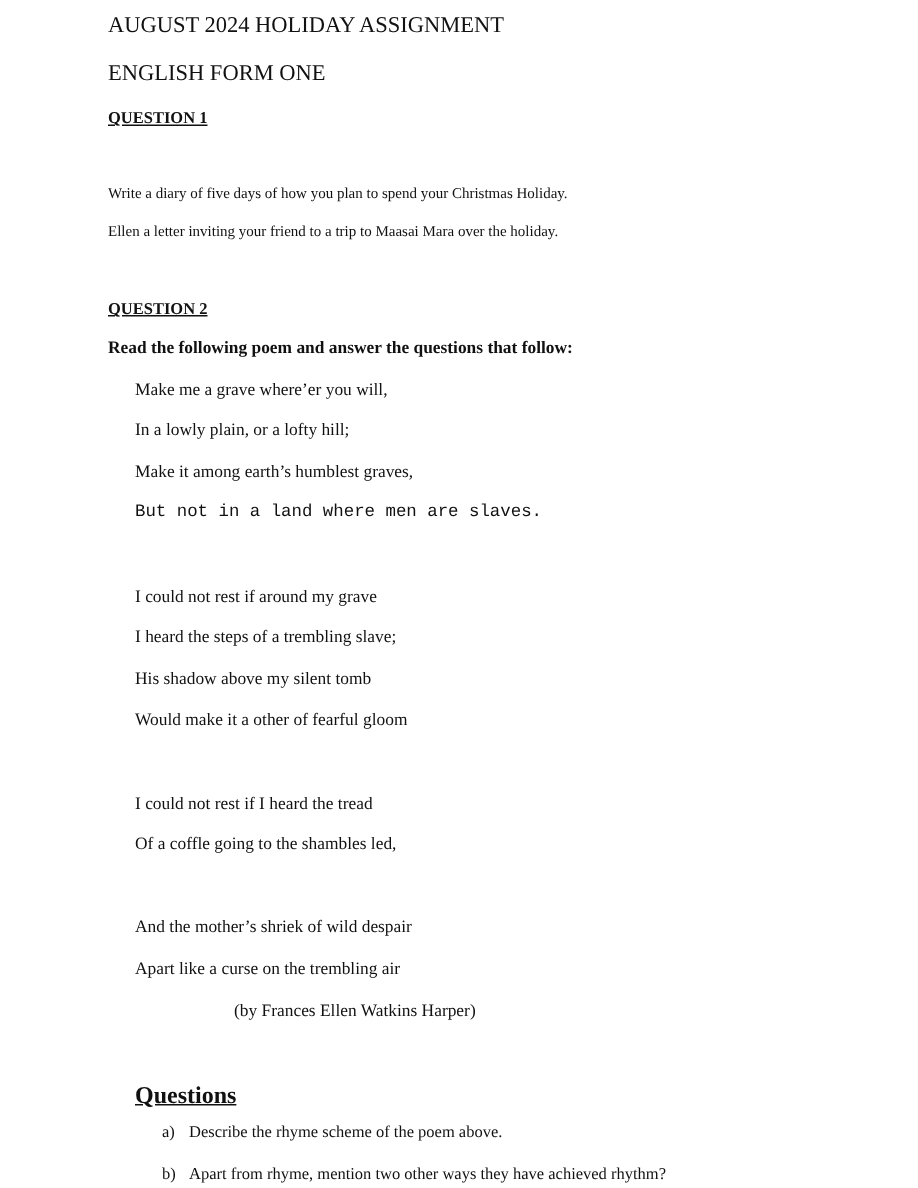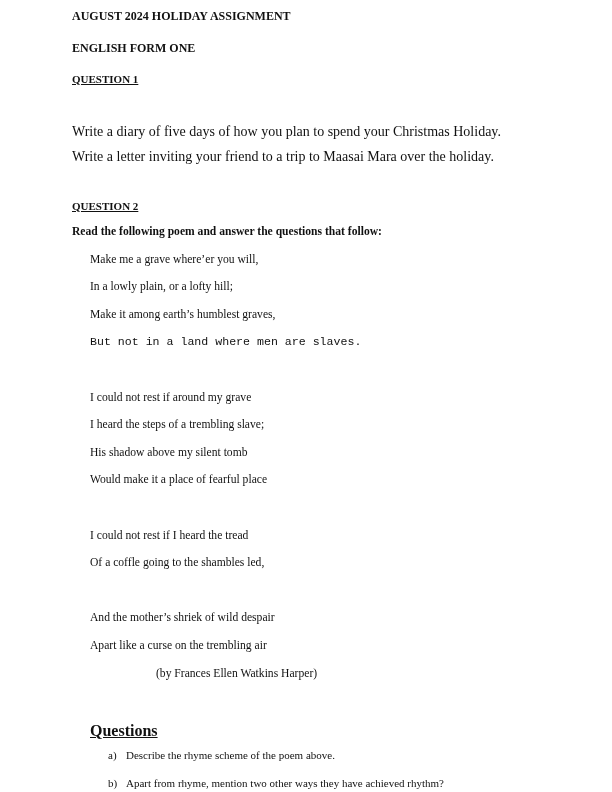--- a/index.html
+++ b/index.html
@@ -1,54 +1,54 @@
 <!DOCTYPE html>
 <html><head>
 <meta charset="utf-8">
 <style>
   html, body { margin: 0; padding: 0; background: #ffffff; }
   body {
     width: 612px; height: 792px; position: relative; overflow: hidden;
     font-family: "Liberation Serif", serif; color: #111;
   }
   .abs { position: absolute; white-space: nowrap; }
-  .title { left: 72px; font-weight: bold; font-size: 12px; }
+  .title { left: 72px; font-weight: normal; font-size: 15px; }
   .qhead { left: 72px; font-weight: bold; font-size: 11px; text-decoration: underline; }
-  .q1 { left: 72px; font-size: 14px; }
+  .q1 { left: 72px; font-size: 10px; }
   .instr { left: 72px; font-weight: bold; font-size: 11.6px; }
   .poem { left: 90px; font-size: 11.6px; }
   .author { left: 156px; font-size: 11.6px; }
   .qsub { left: 90px; font-weight: bold; font-size: 16px; text-decoration: underline; }
   .qitem { left: 108px; font-size: 11px; }
   .qitem .lbl { display: inline-block; width: 18px; }
 </style>
 </head>
 <body>
 
 <div>
   <div class="abs title" style="top:9px;">AUGUST 2024 HOLIDAY ASSIGNMENT</div>
   <div class="abs title" style="top:41px;">ENGLISH FORM ONE</div>
 
   <div class="abs qhead" style="top:73px;">QUESTION 1</div>
   <div class="abs q1" style="top:124px;">Write a diary of five days of how you plan to spend your Christmas Holiday.</div>
-  <div class="abs q1" style="top:149px;">Write a letter inviting your friend to a trip to Maasai Mara over the holiday.</div>
+  <div class="abs q1" style="top:149px;">Ellen a letter inviting your friend to a trip to Maasai Mara over the holiday.</div>
 
   <div class="abs qhead" style="top:200px;">QUESTION 2</div>
   <div class="abs instr" style="top:225px;">Read the following poem and answer the questions that follow:</div>
 
   <div>
     <div class="abs poem" style="top:253px;">Make me a grave where’er you will,</div>
     <div class="abs poem" style="top:280px;">In a lowly plain, or a lofty hill;</div>
     <div class="abs poem" style="top:308px;">Make it among earth’s humblest graves,</div>
     <div class="abs poem" style="top:335px;font-family:Liberation Mono, monospace;">But not in a land where men are slaves.</div>
 
     <div class="abs poem" style="top:391px;">I could not rest if around my grave</div>
     <div class="abs poem" style="top:418px;">I heard the steps of a trembling slave;</div>
     <div class="abs poem" style="top:446px;">His shadow above my silent tomb</div>
-    <div class="abs poem" style="top:473px;">Would make it a place of fearful place</div>
+    <div class="abs poem" style="top:473px;">Would make it a other of fearful gloom</div>
 
     <div class="abs poem" style="top:529px;">I could not rest if I heard the tread</div>
     <div class="abs poem" style="top:556px;">Of a coffle going to the shambles led,</div>
 
     <div class="abs poem" style="top:611px;">And the mother’s shriek of wild despair</div>
     <div class="abs poem" style="top:639px;">Apart like a curse on the trembling air</div>
 
     <div class="abs author" style="top:667px;">(by Frances Ellen Watkins Harper)</div>
   </div>
 

